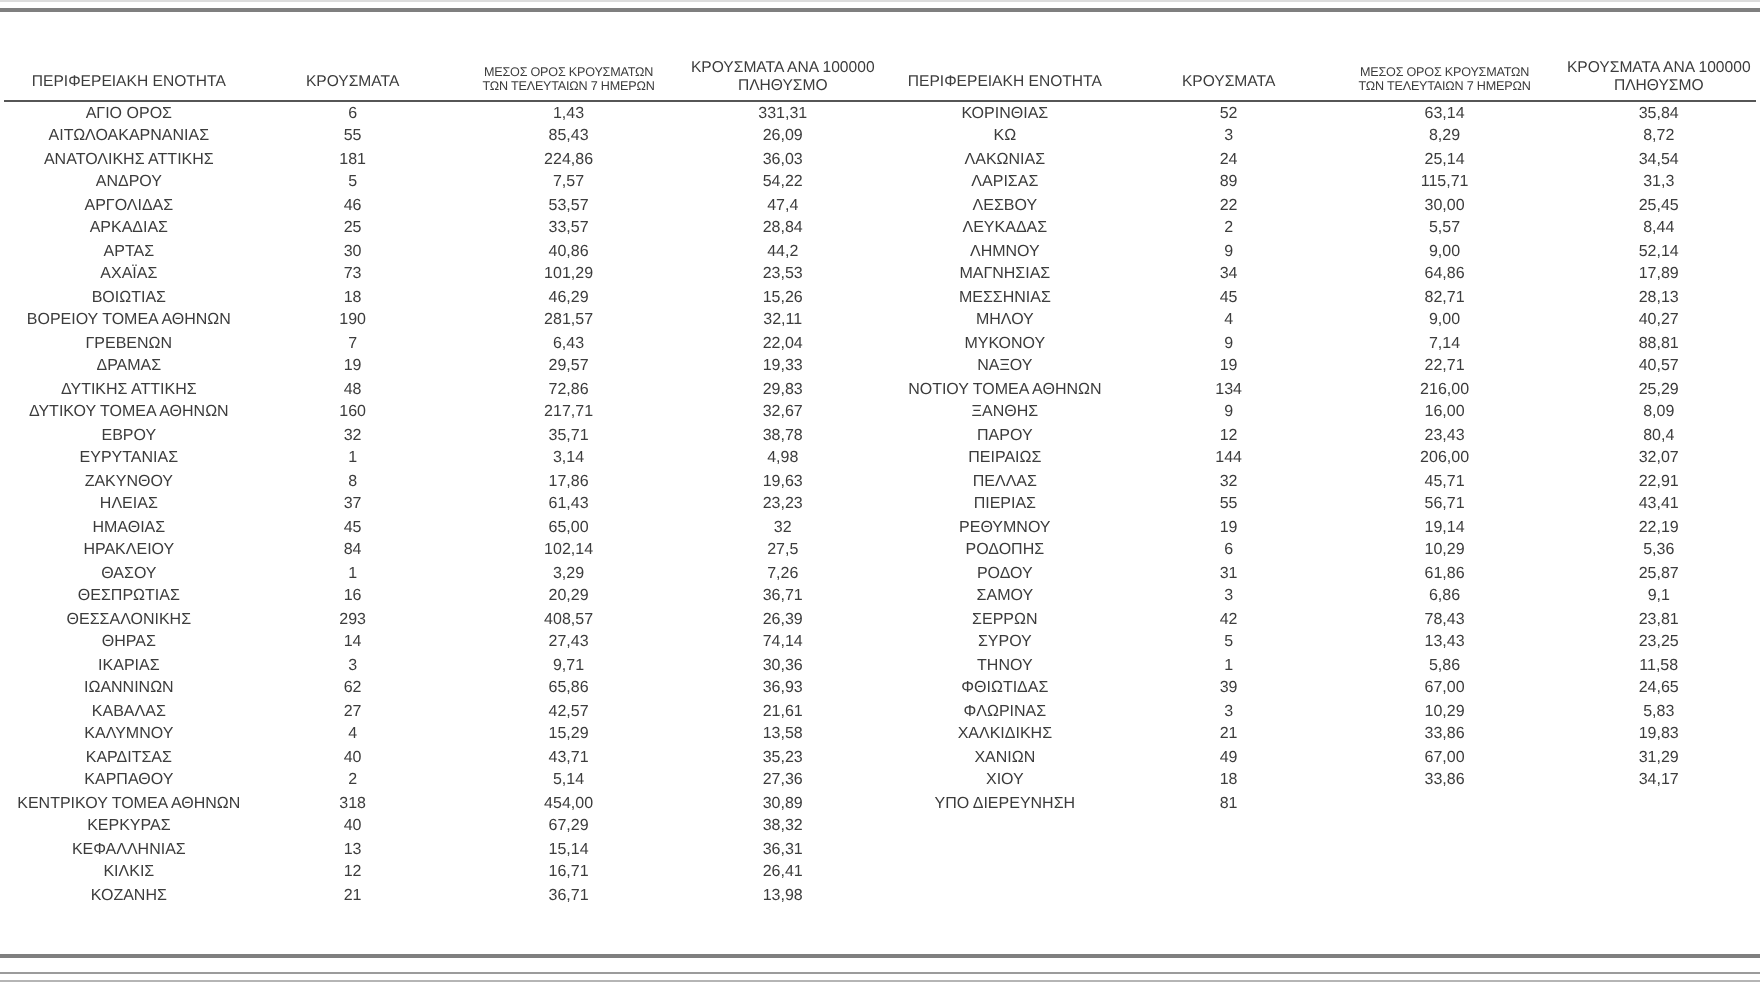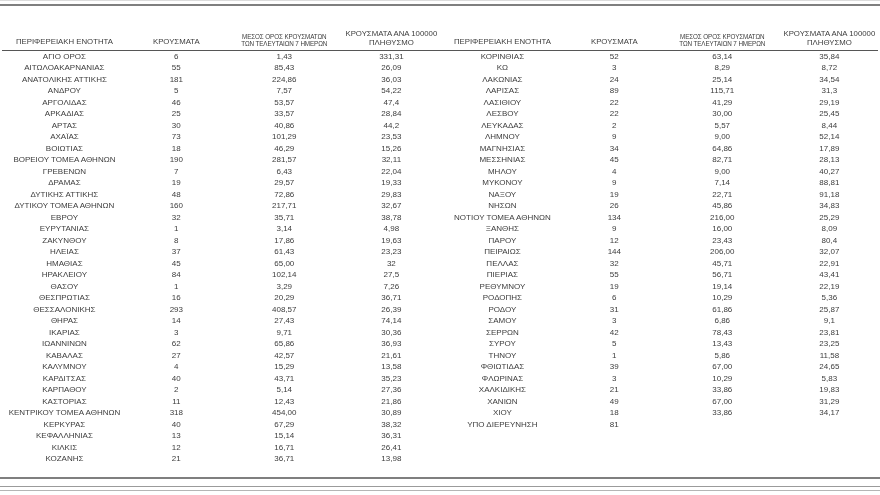--- a/index.html
+++ b/index.html
@@ -270,26 +270,20 @@
             <td>43,71</td>
             <td>35,23</td>
           </tr>
           <tr>
             <td>ΚΑΡΠΑΘΟΥ</td>
             <td>2</td>
             <td>5,14</td>
             <td>27,36</td>
           </tr>
           <tr>
-            <td>ΚΑΣΤΟΡΙΑΣ</td>
-            <td>11</td>
-            <td>12,43</td>
-            <td>21,86</td>
-          </tr>
-          <tr>
             <td>ΚΕΝΤΡΙΚΟΥ ΤΟΜΕΑ ΑΘΗΝΩΝ</td>
             <td>318</td>
             <td>454,00</td>
             <td>30,89</td>
           </tr>
           <tr>
             <td>ΚΕΡΚΥΡΑΣ</td>
             <td>40</td>
             <td>67,29</td>
             <td>38,32</td>
@@ -359,26 +353,20 @@
             <td>25,14</td>
             <td>34,54</td>
           </tr>
           <tr>
             <td>ΛΑΡΙΣΑΣ</td>
             <td>89</td>
             <td>115,71</td>
             <td>31,3</td>
           </tr>
           <tr>
-            <td>ΛΑΣΙΘΙΟΥ</td>
-            <td>22</td>
-            <td>41,29</td>
-            <td>29,19</td>
-          </tr>
-          <tr>
             <td>ΛΕΣΒΟΥ</td>
             <td>22</td>
             <td>30,00</td>
             <td>25,45</td>
           </tr>
           <tr>
             <td>ΛΕΥΚΑΔΑΣ</td>
             <td>2</td>
             <td>5,57</td>
             <td>8,44</td>
@@ -410,27 +398,21 @@
           <tr>
             <td>ΜΥΚΟΝΟΥ</td>
             <td>9</td>
             <td>7,14</td>
             <td>88,81</td>
           </tr>
           <tr>
             <td>ΝΑΞΟΥ</td>
             <td>19</td>
             <td>22,71</td>
-            <td>91,18</td>
-          </tr>
-          <tr>
-            <td>ΝΗΣΩΝ</td>
-            <td>26</td>
-            <td>45,86</td>
-            <td>34,83</td>
+            <td>40,57</td>
           </tr>
           <tr>
             <td>ΝΟΤΙΟΥ ΤΟΜΕΑ ΑΘΗΝΩΝ</td>
             <td>134</td>
             <td>216,00</td>
             <td>25,29</td>
           </tr>
           <tr>
             <td>ΞΑΝΘΗΣ</td>
             <td>9</td>

